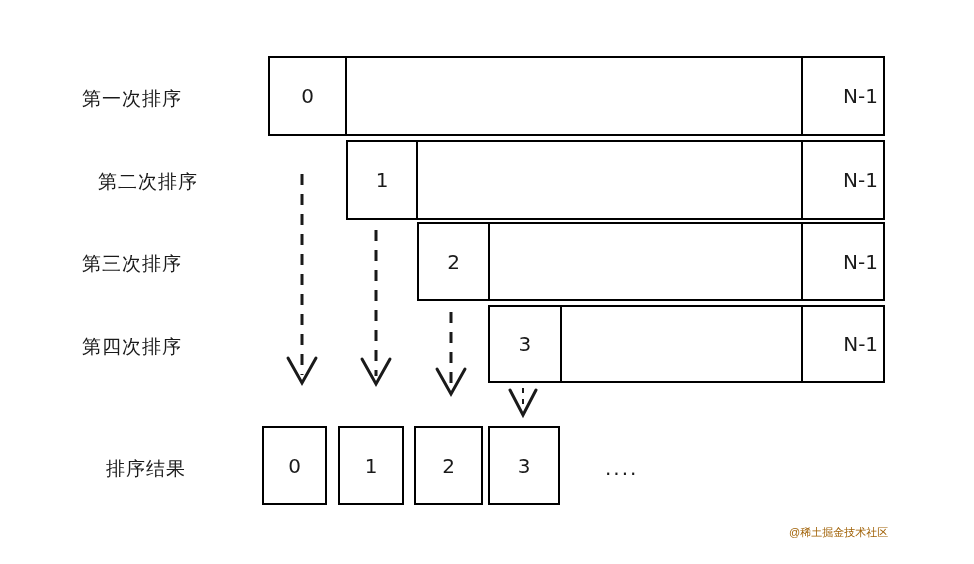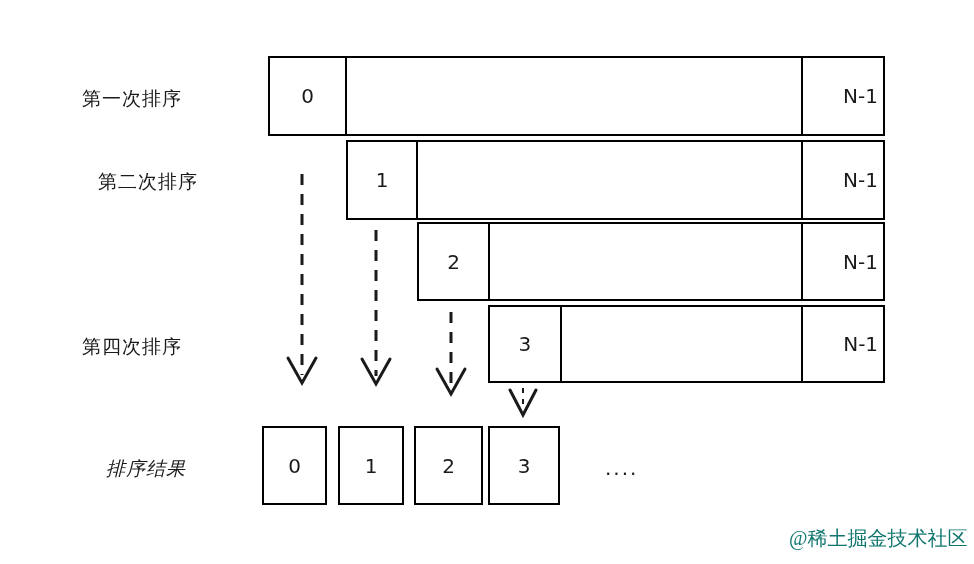--- a/index.html
+++ b/index.html
@@ -66,35 +66,36 @@
     position: absolute;
     font-size: 20px;
     color: #1a1a1a;
     letter-spacing: 2px;
   }
   .arrow {
     position: absolute;
   }
   .watermark {
     position: absolute;
-    font-size: 20px;
-    color: #0f766e;
+    font-size: 11px;
+    color: #a16207;
     white-space: nowrap;
-    font-family: Liberation Serif, serif;
+    font-family: Liberation Sans, sans-serif;
   }
 </style>
 </head>
 <body>
 
 <div id="canvas">
 
   <div class="row-label" style="left:82px; top:86px;">第一次排序</div>
   <div class="row-label" style="left:98px; top:169px;">第二次排序</div>
+  <div class="row-label" style="left:82px; top:251px;">第三次排序</div>
   <div class="row-label" style="left:82px; top:334px;">第四次排序</div>
-  <div class="row-label" style="left:106px; top:456px;font-style:italic;">排序结果</div>
+  <div class="row-label" style="left:106px; top:456px;">排序结果</div>
 
   <div class="pass-row" style="left:268px; top:56px; width:617px; height:80px;">
     <div class="cell divider-right" style="width:77px;">0</div>
     <div class="cell" style="width:454px;"></div>
     <div class="cell divider-left" style="width:82px;">N-1</div>
   </div>
 
   <div class="pass-row" style="left:346px; top:140px; width:539px; height:80px;">
     <div class="cell divider-right" style="width:70px;">1</div>
     <div class="cell" style="width:383px;"></div>

